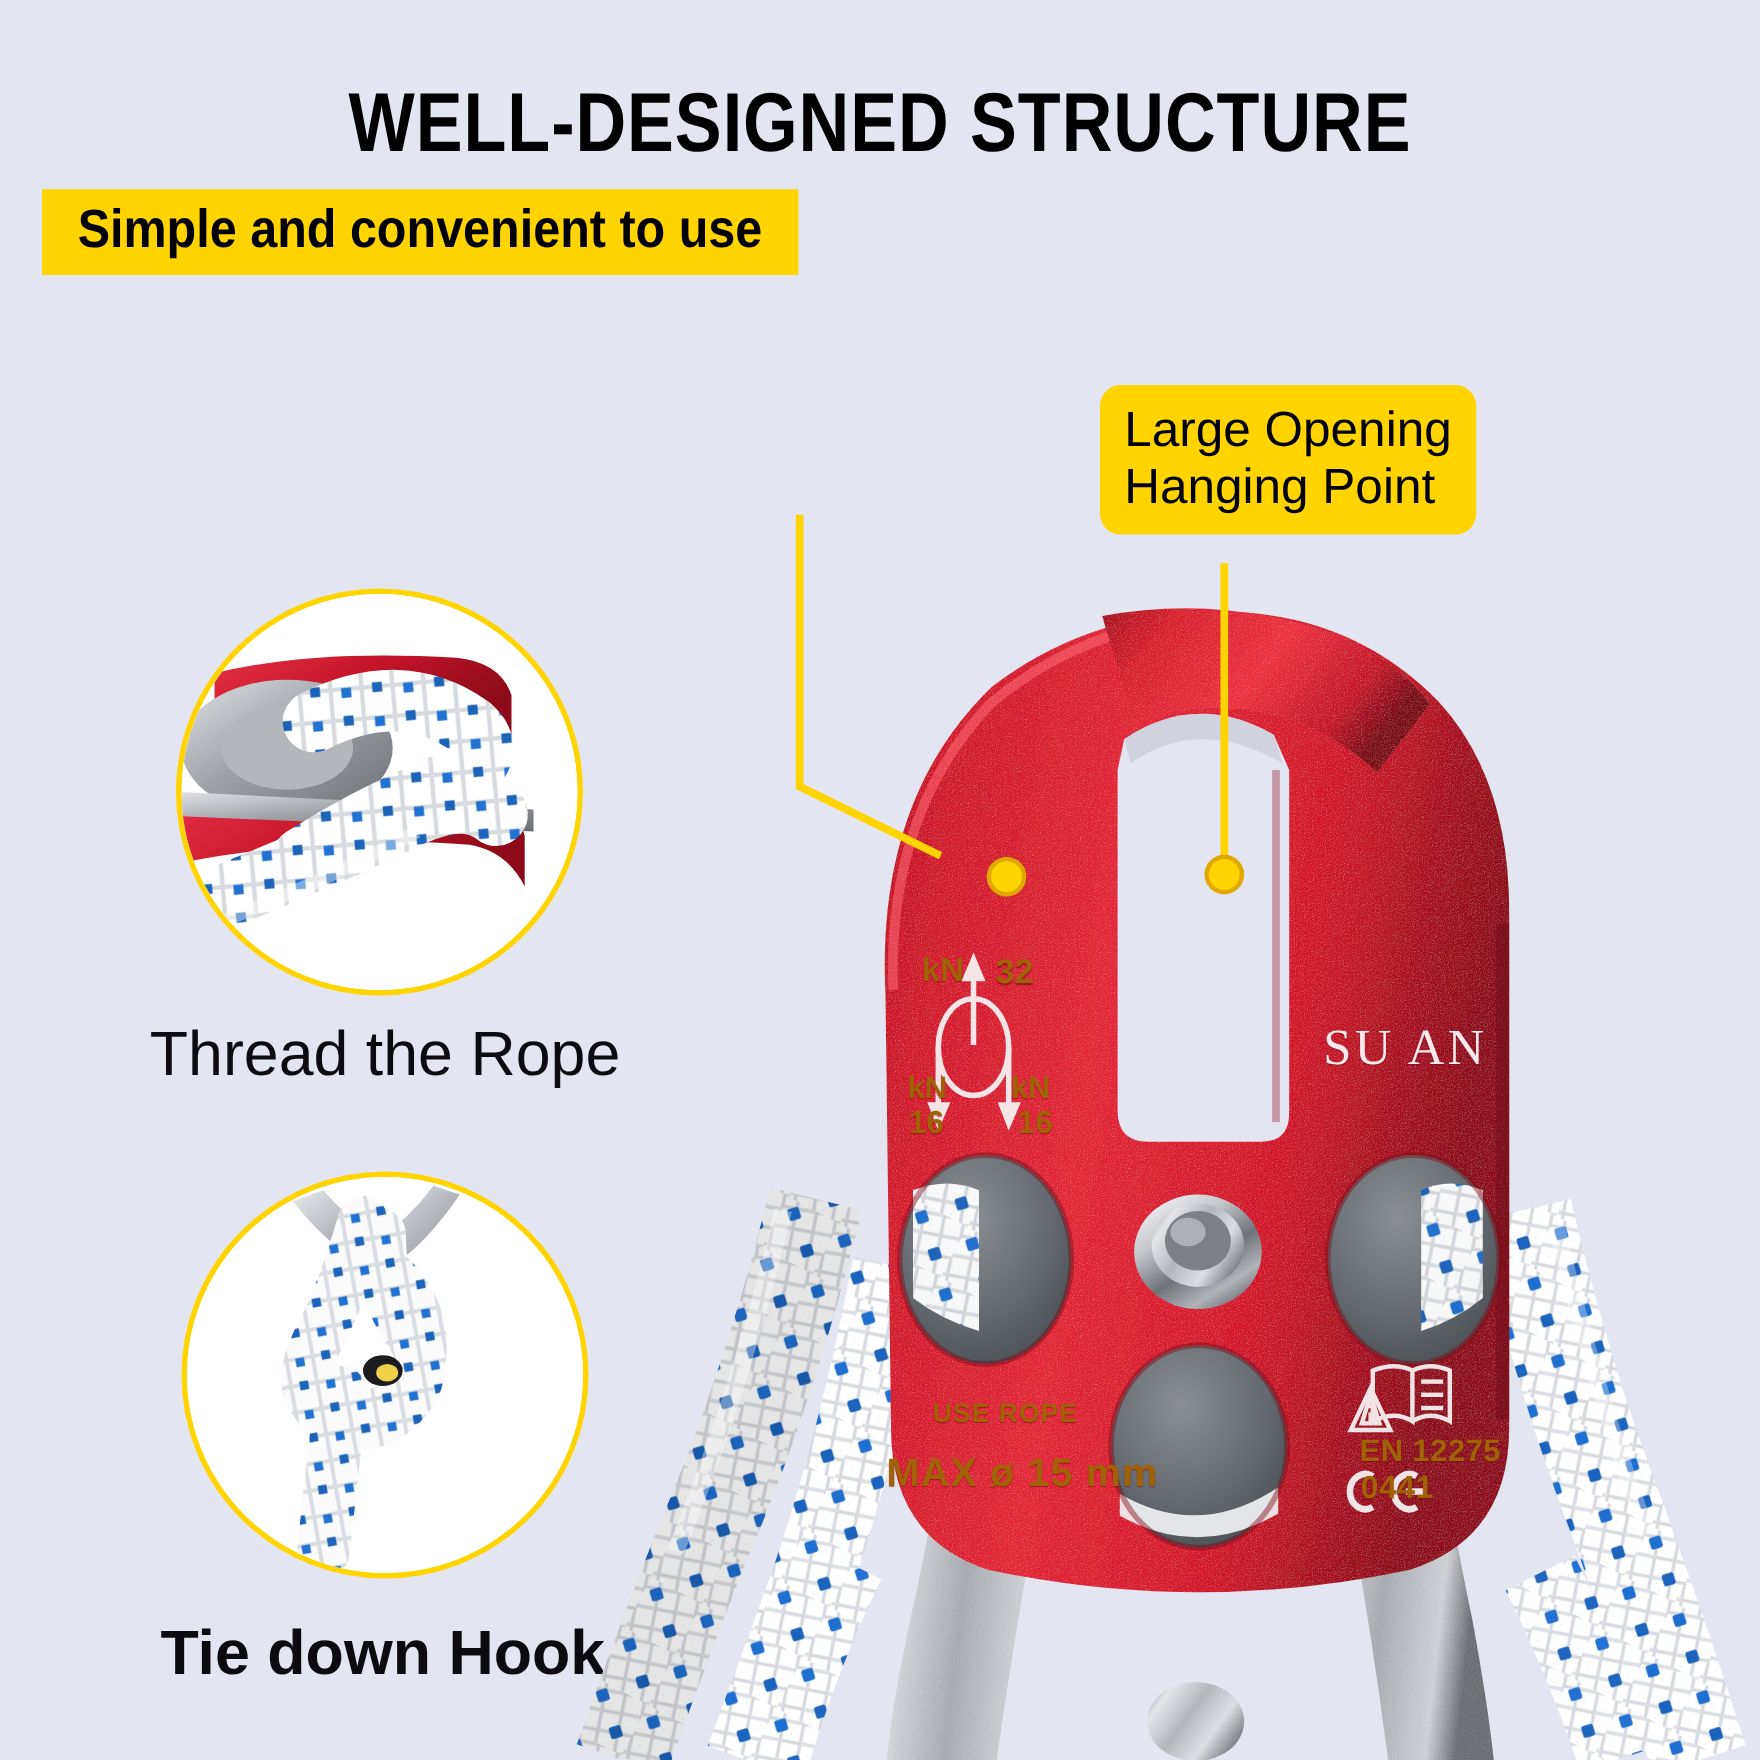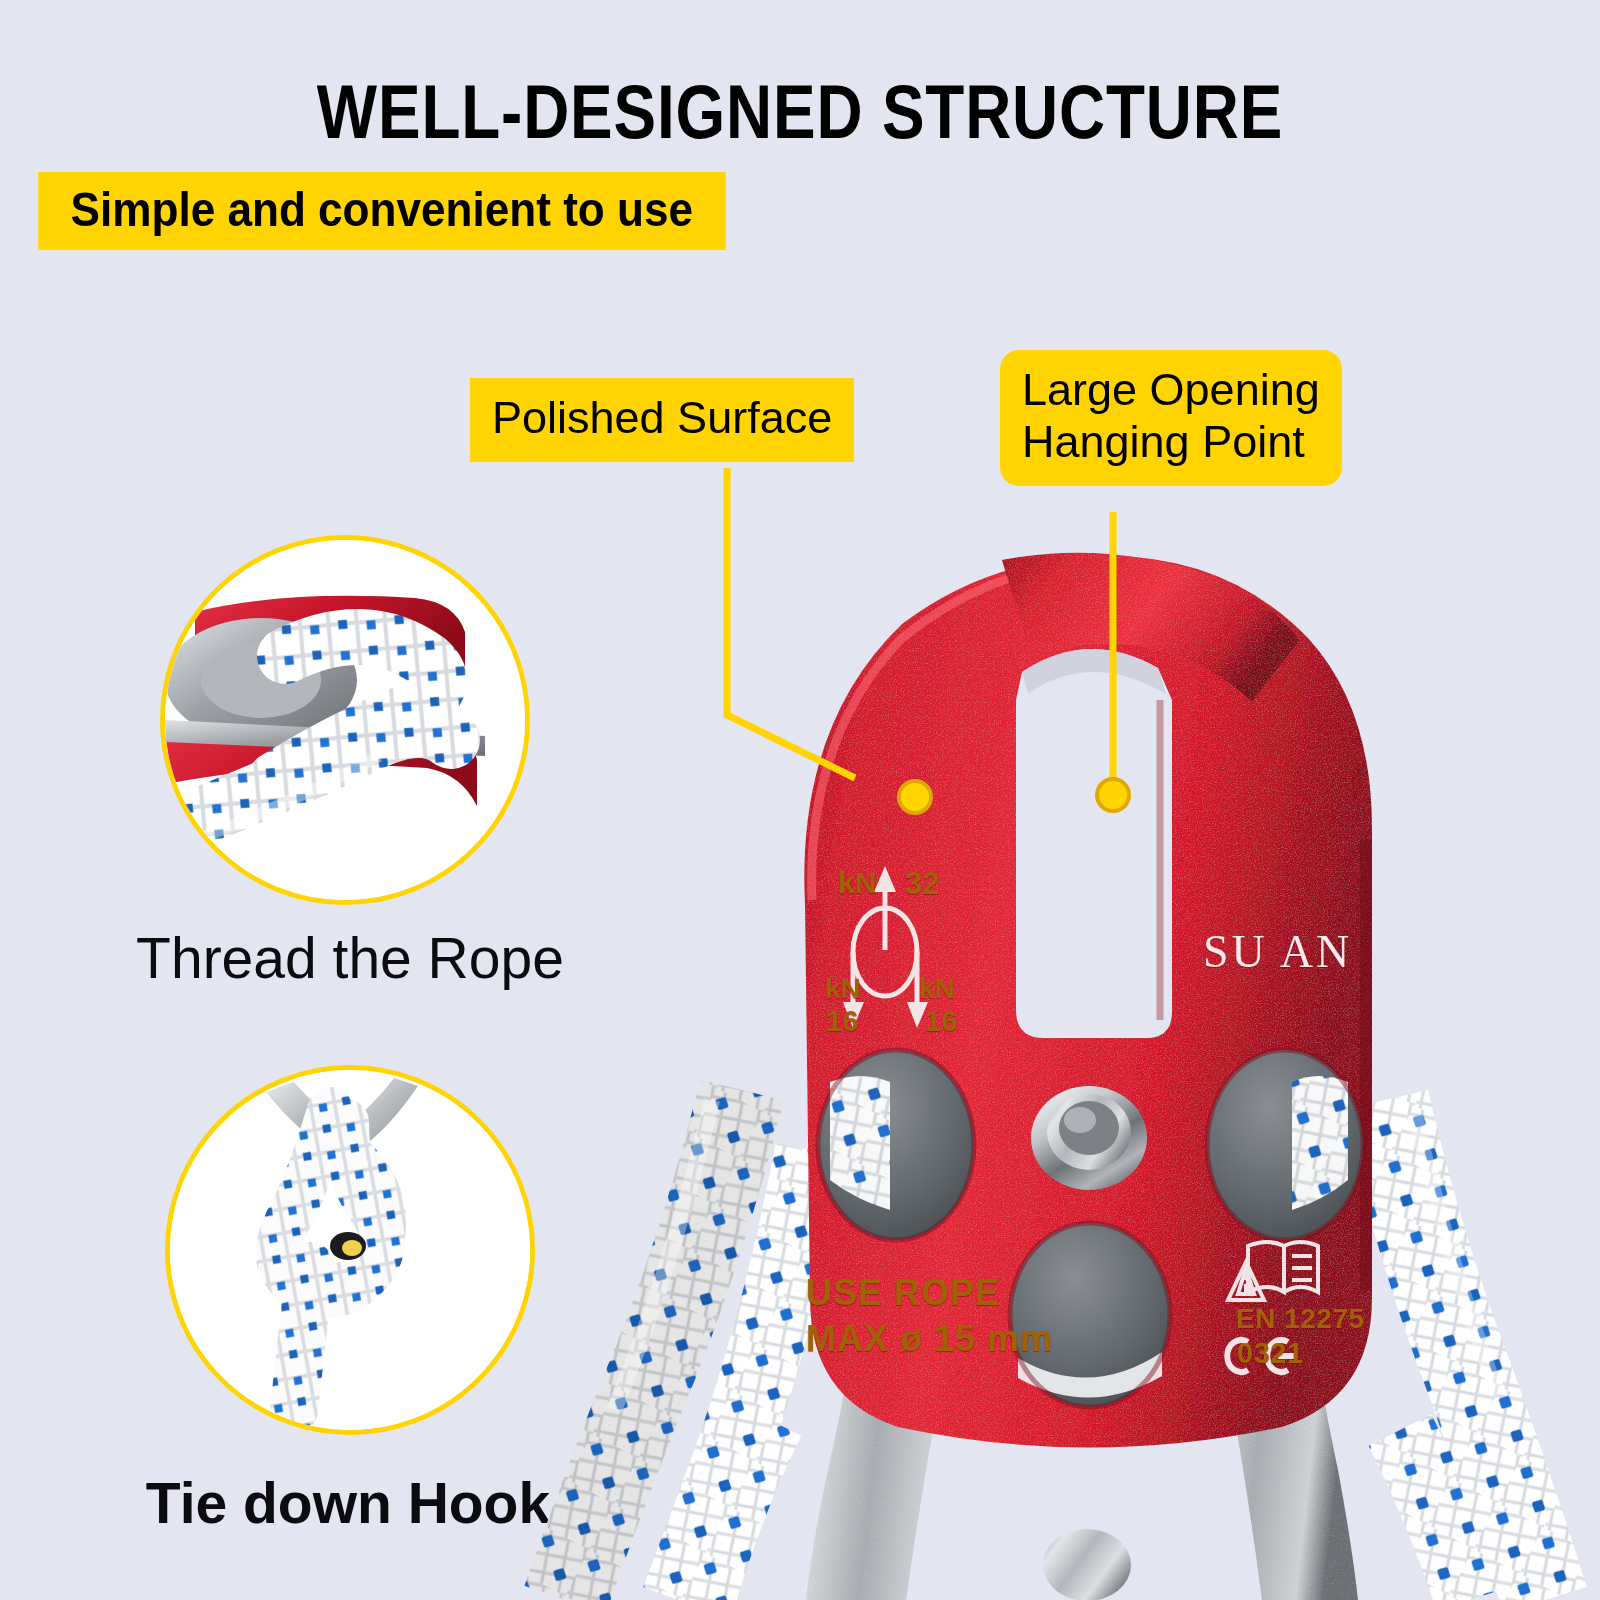--- a/index.html
+++ b/index.html
@@ -107,21 +107,21 @@
     white-space: nowrap;
     text-shadow: 0 1px 1px rgba(110,6,18,.55);
   }
   #eng-kn-top-label  { left: 838px; top: 866px;  font-size: 30px; }
   #eng-kn-top-value  { left: 905px; top: 866px;  font-size: 31px; }
   #eng-kn-bl-label   { left: 825px; top: 973px;  font-size: 28px; }
   #eng-kn-bl-value   { left: 826px; top: 1005px; font-size: 29px; }
   #eng-kn-br-label   { left: 919px; top: 973px;  font-size: 28px; }
   #eng-kn-br-value   { left: 925px; top: 1005px; font-size: 29px; }
 
-  #eng-use-rope { left: 806px; top: 1272px; font-size: 36px; letter-spacing: 1px; }
+  #eng-use-rope { left: 848px; top: 1272px; font-size: 24px; letter-spacing: 1px; }
   #eng-max-dia  { left: 806px; top: 1318px; font-size: 36px; letter-spacing: 1px; text-align: right; }
 
   #eng-brand {
     left: 1203px; top: 925px;
     font-family: "Liberation Serif", serif;
     font-weight: normal;
     font-size: 46px;
     letter-spacing: 3px;
     color: #fae8ea;
   }
@@ -346,21 +346,21 @@
   <div class="engrave" id="eng-kn-bl-value">16</div>
   <div class="engrave" id="eng-kn-br-label">kN</div>
   <div class="engrave" id="eng-kn-br-value">16</div>
 
   <div class="engrave" id="eng-use-rope">USE ROPE</div>
   <div class="engrave" id="eng-max-dia">MAX ø 15 mm</div>
 
   <div class="engrave" id="eng-brand">SU AN</div>
 
   <div class="engrave" id="eng-en-std">EN 12275</div>
-  <div class="engrave" id="eng-ce">0321</div>
+  <div class="engrave" id="eng-ce">0441</div>
 
   <div class="inset" id="inset-thread">
     <svg viewBox="0 0 360 360" width="360" height="360">
       <defs>
         <pattern id="iRope" width="40" height="40" patternUnits="userSpaceOnUse" patternTransform="rotate(40)">
           <rect width="40" height="40" fill="#ffffff"></rect>
           <path d="M0 20 L20 0 L40 20 L20 40 Z" fill="none" stroke="#d7dade" stroke-width="4"></path>
           <rect x="8" y="8" width="9" height="9" fill="#2272d2" transform="rotate(45 12.5 12.5)"></rect>
           <rect x="26" y="26" width="9" height="9" fill="#1c63ba" transform="rotate(45 30.5 30.5)"></rect>
         </pattern>
@@ -426,18 +426,17 @@
 
   <svg id="leader-layer" class="svg-layer" viewBox="0 0 1600 1600">
 
     <polyline points="727,468 727,715 855,778" fill="none" stroke="#ffd400" stroke-width="7"></polyline>
     <circle cx="915" cy="797" r="16" fill="#ffd400" stroke="#e0a800" stroke-width="4"></circle>
 
     <line x1="1113" y1="512" x2="1113" y2="780" stroke="#ffd400" stroke-width="7"></line>
     <circle cx="1113" cy="795" r="16" fill="#ffd400" stroke="#e0a800" stroke-width="4"></circle>
   </svg>
 
-  <div class="callout-box" id="callout-polished">Polished Surface</div>
 
   <div class="callout-box" id="callout-opening">Large Opening
 Hanging Point</div>
 
 </div>
 
 </body></html>

